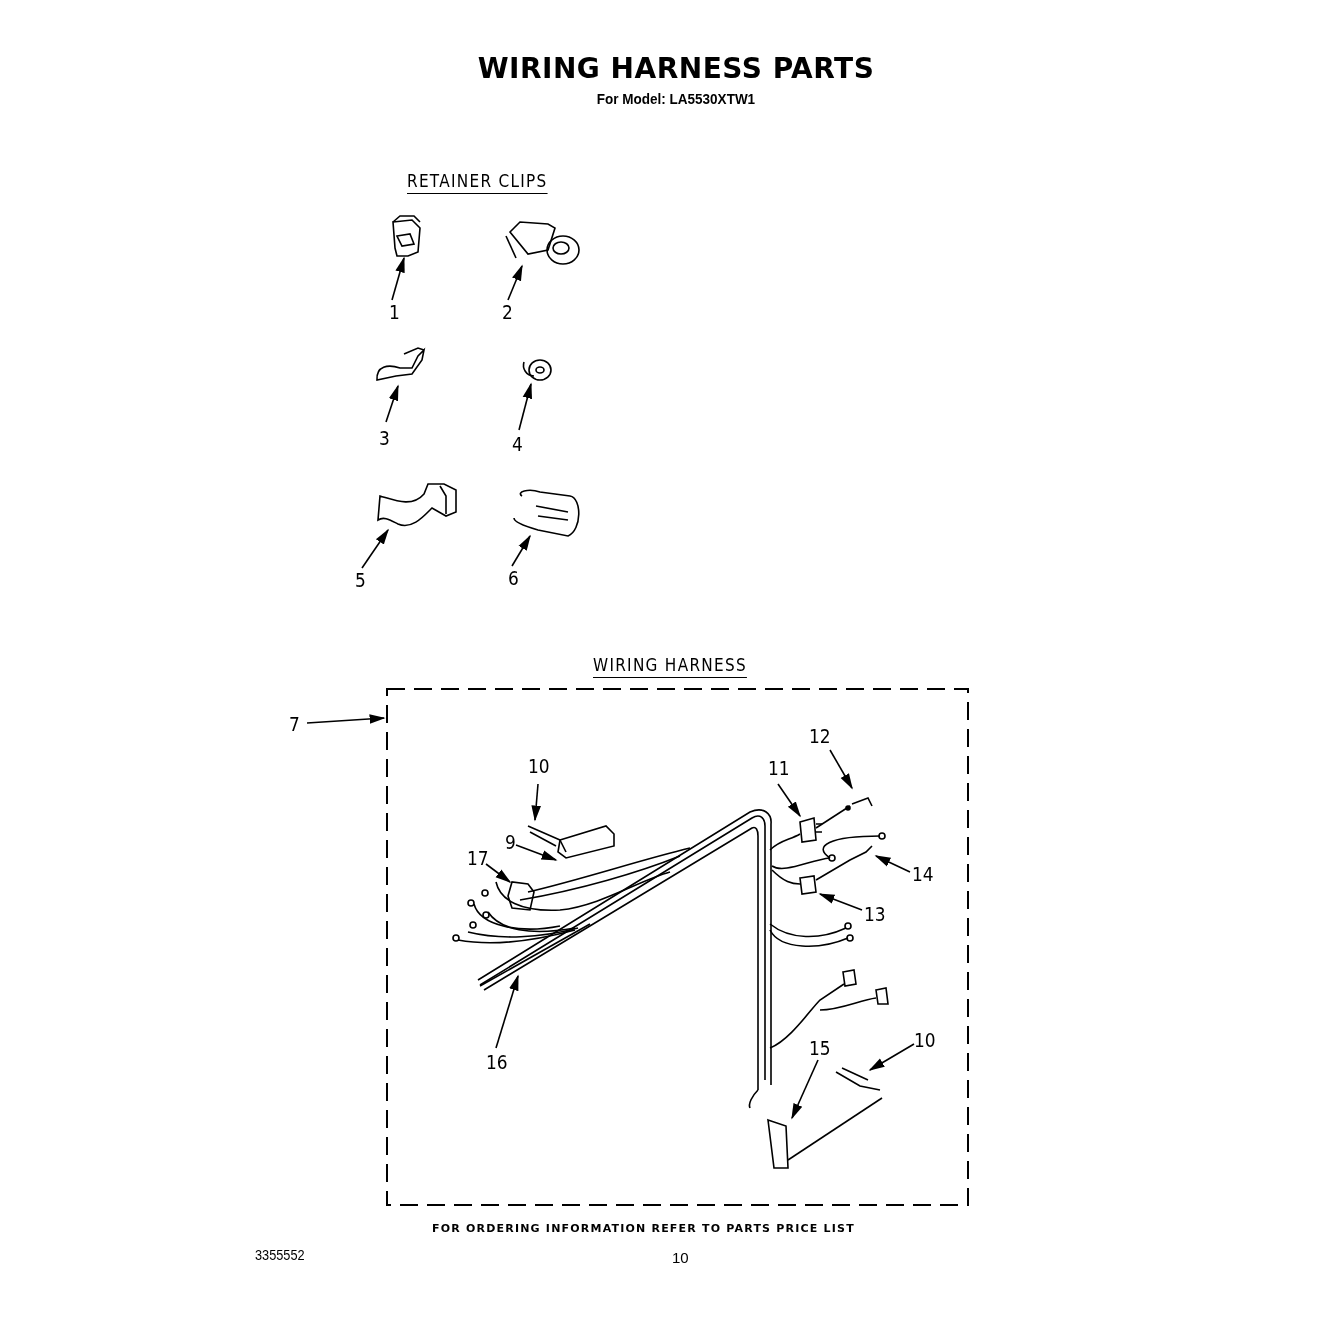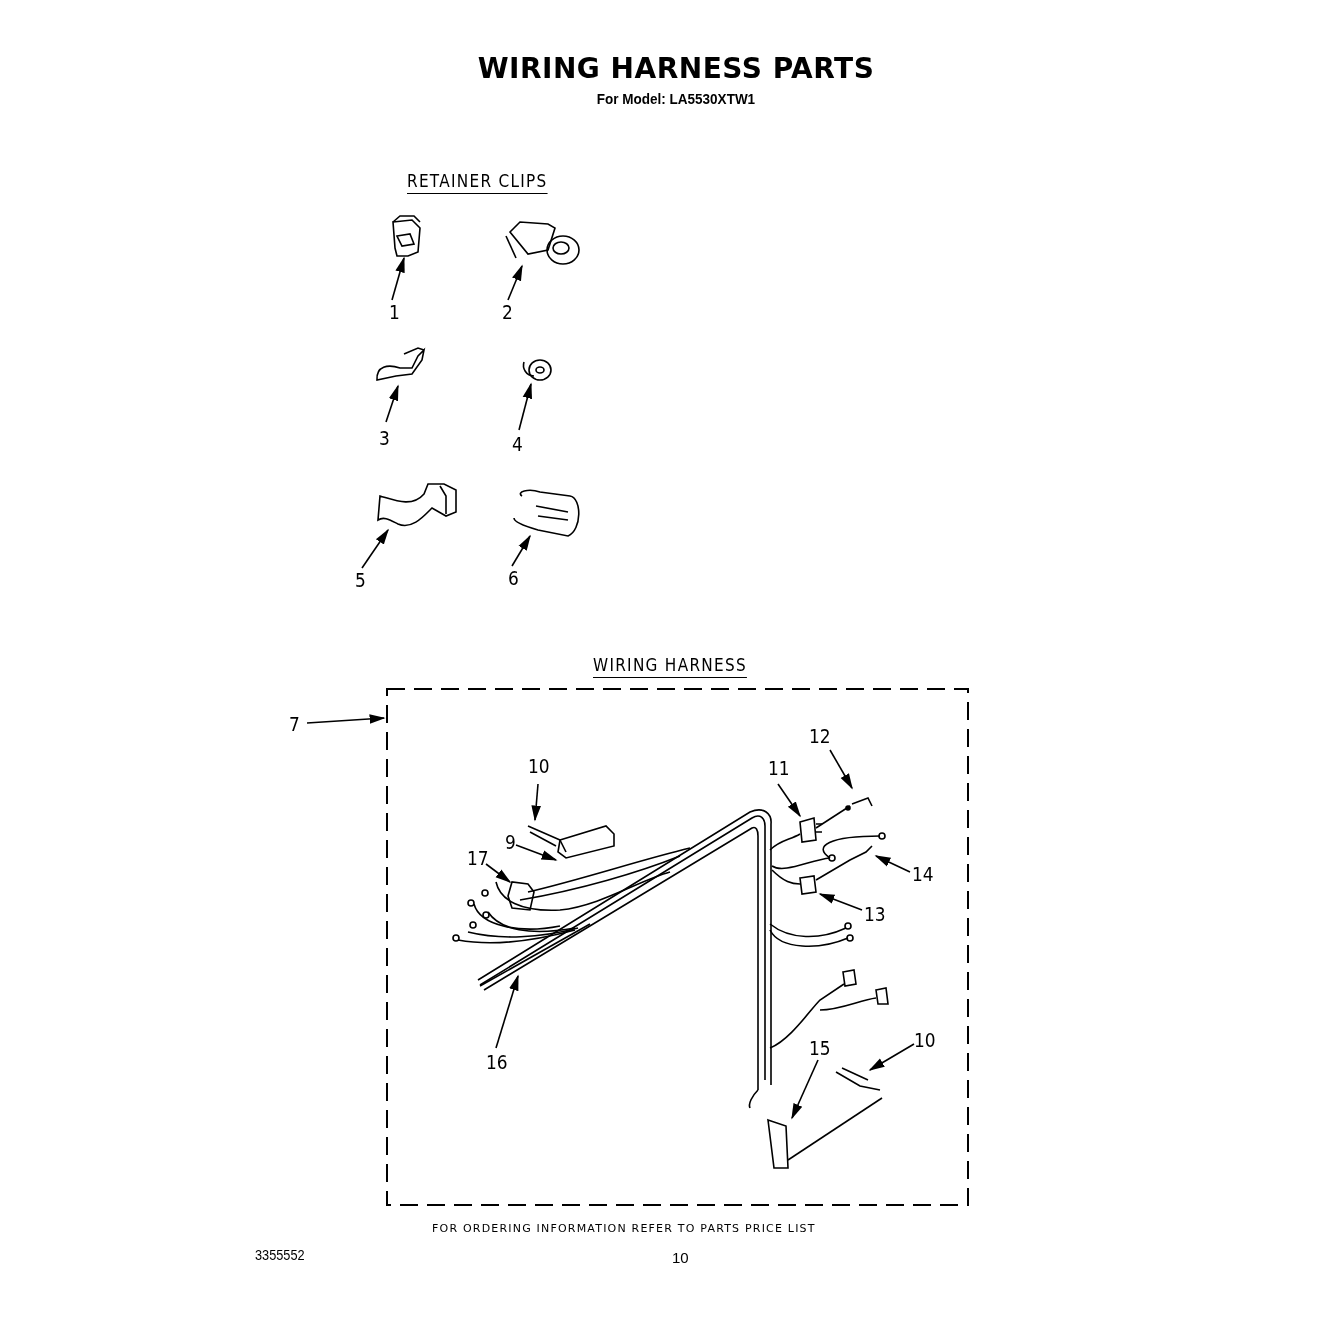--- a/index.html
+++ b/index.html
@@ -2,21 +2,21 @@
 <html><head>
 <meta charset="utf-8">
 <style>
   html, body { margin:0; padding:0; background:#ffffff; }
   body { width:1329px; height:1321px; position:relative; overflow:hidden; font-family:"Liberation Sans", sans-serif; color:#000; }
   .title { position:absolute; left:0; width:1352px; top:52px; text-align:center; font-family:"DejaVu Sans", sans-serif; font-weight:bold; font-size:28px; letter-spacing:0.5px; }
   .subtitle { position:absolute; left:0; width:1352px; top:90px; text-align:center; font-family:"Liberation Sans", sans-serif; font-weight:bold; font-size:15px; transform:scaleX(0.9); }
   .section-head { position:absolute; font-family:"DejaVu Sans", sans-serif; font-size:18px; letter-spacing:1.5px; text-decoration:underline; text-underline-offset:6px; transform:scaleX(0.85); transform-origin:left; }
   .callout { position:absolute; font-family:"DejaVu Sans", sans-serif; font-size:20px; transform:scaleX(0.85); }
   svg.art { position:absolute; left:0; top:0; width:1329px; height:1321px; }
-  .footer { position:absolute; left:432px; top:1222px; font-family:"DejaVu Sans", sans-serif; font-weight:normal; font-size:11px; letter-spacing:1.2px; }
+  .footer { position:absolute; left:432px; top:1222px; font-family:"DejaVu Sans", sans-serif; font-weight:bold; font-size:11px; letter-spacing:1.2px; }
   .docnum { position:absolute; left:255px; top:1246px; font-family:"Liberation Sans", sans-serif; font-size:15px; transform:scaleX(0.85); transform-origin:left; }
   .pagenum { position:absolute; left:672px; top:1249px; font-family:"Liberation Sans", sans-serif; font-size:15px; }
 </style>
 </head>
 <body>
 
 <div class="title">WIRING HARNESS PARTS</div>
 <div class="subtitle">For Model: LA5530XTW1</div>
 
 <div class="section-head" style="left:407px; top:170px;">RETAINER CLIPS</div>

